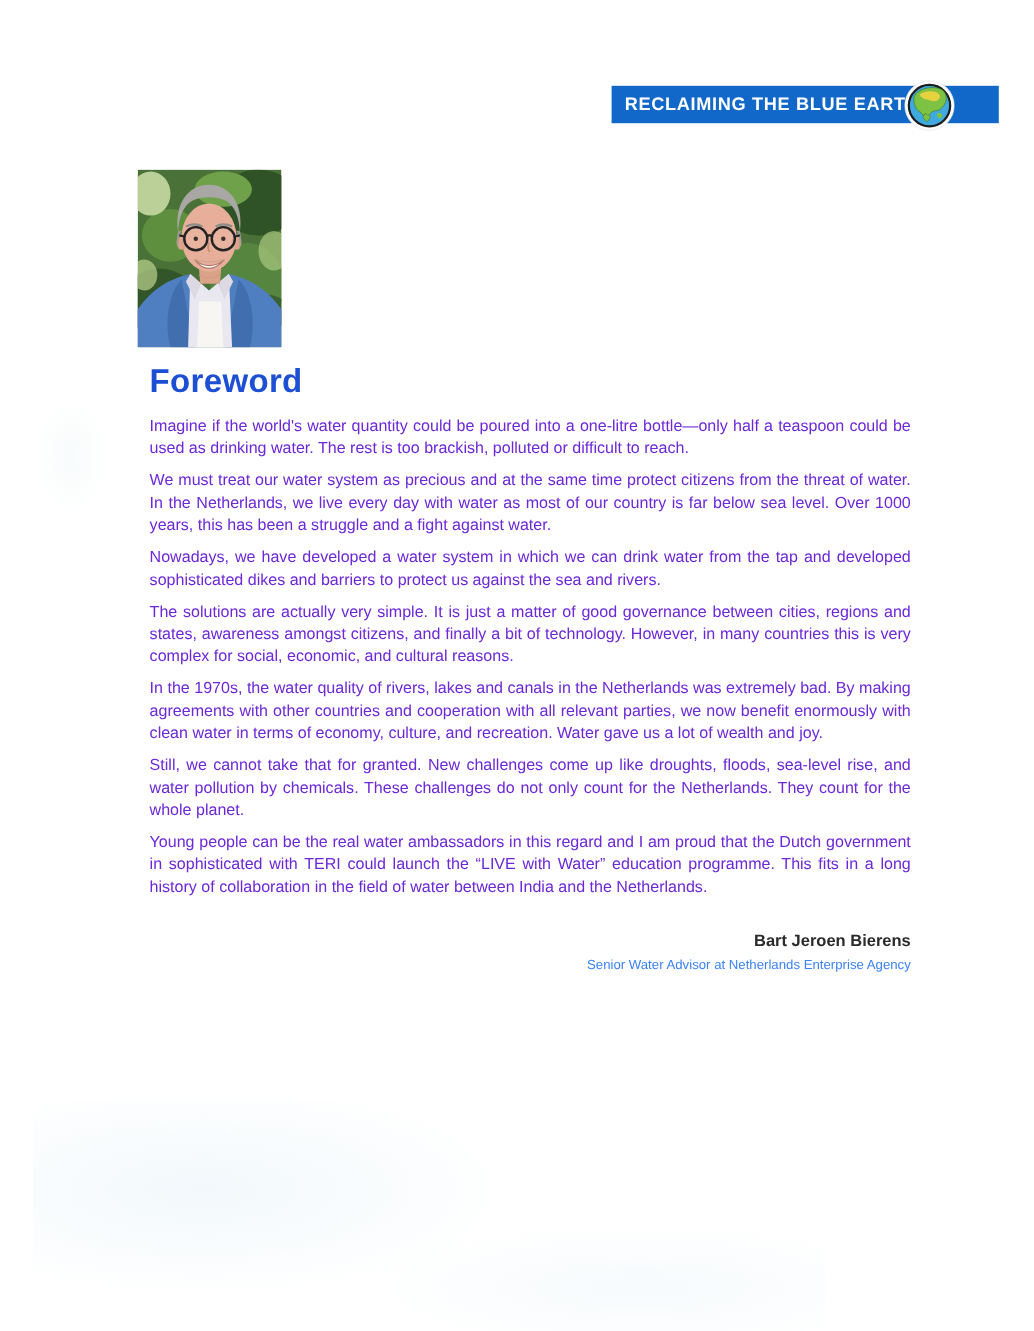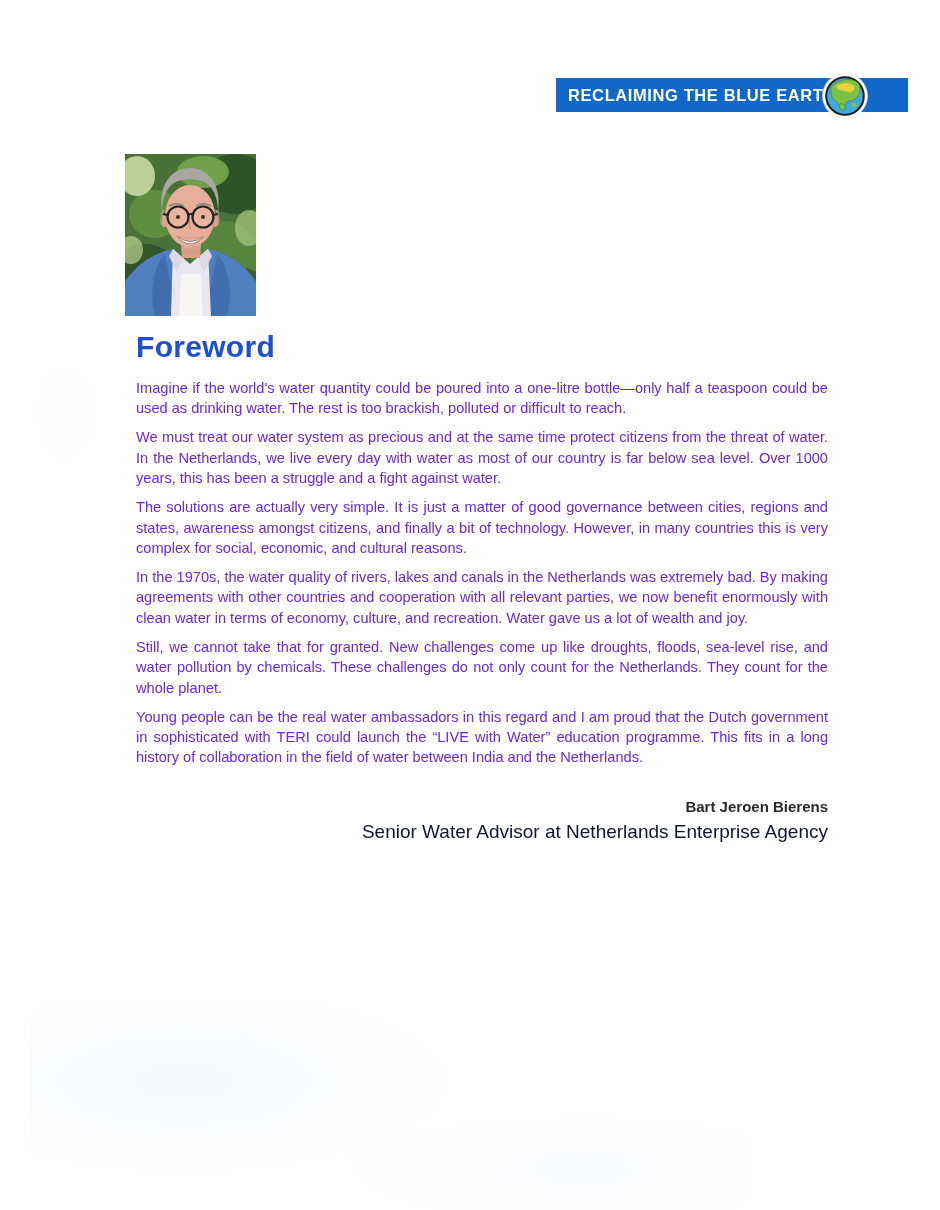--- a/index.html
+++ b/index.html
@@ -76,22 +76,22 @@
     margin-top: 30px;
     text-align: right;
   }
   .sig-name {
     font-size: 15px;
     font-weight: 700;
     color: #2a2a2a;
     margin-bottom: 6px;
   }
   .sig-title {
-    font-size: 19px;
-    color: #0f172a;
+    font-size: 12px;
+    color: #3b82f6;
   }
 
   
   .watermark-a {
     position: absolute;
     left: 30px;
     top: 1000px;
     width: 440px;
     height: 180px;
     background: radial-gradient(ellipse at 35% 45%, rgba(223,238,246,0.9), rgba(255,255,255,0) 70%);
@@ -193,20 +193,21 @@
       <path d="M52,82 Q65,86 79,82" stroke="#caa08e" stroke-width="0.8" fill="none"></path>
 
       <path d="M56,96 Q65,101 75,96" stroke="#d29c85" stroke-width="1.2" fill="none"></path>
     </svg>
   </div>
 
   <div class="content">
     <div class="foreword-heading">Foreword</div>
     <p>Imagine if the world's water quantity could be poured into a one-litre bottle—only half a teaspoon could be used as drinking water. The rest is too brackish, polluted or difficult to reach.</p>
     <p>We must treat our water system as precious and at the same time protect citizens from the threat of water. In the Netherlands, we live every day with water as most of our country is far below sea level. Over 1000 years, this has been a struggle and a fight against water.</p>
+    <p>Nowadays, we have developed a water system in which we can drink water from the tap and developed sophisticated dikes and barriers to protect us against the sea and rivers.</p>
     <p>The solutions are actually very simple. It is just a matter of good governance between cities, regions and states, awareness amongst citizens, and finally a bit of technology. However, in many countries this is very complex for social, economic, and cultural reasons.</p>
     <p>In the 1970s, the water quality of rivers, lakes and canals in the Netherlands was extremely bad. By making agreements with other countries and cooperation with all relevant parties, we now benefit enormously with clean water in terms of economy, culture, and recreation. Water gave us a lot of wealth and joy.</p>
     <p>Still, we cannot take that for granted. New challenges come up like droughts, floods, sea-level rise, and water pollution by chemicals. These challenges do not only count for the Netherlands. They count for the whole planet.</p>
     <p>Young people can be the real water ambassadors in this regard and I am proud that the Dutch government in sophisticated with TERI could launch the “LIVE with Water” education programme. This fits in a long history of collaboration in the field of water between India and the Netherlands.</p>
 
     <div class="signature">
       <div class="sig-name">Bart Jeroen Bierens</div>
       <div class="sig-title">Senior Water Advisor at Netherlands Enterprise Agency</div>
     </div>
   </div>

